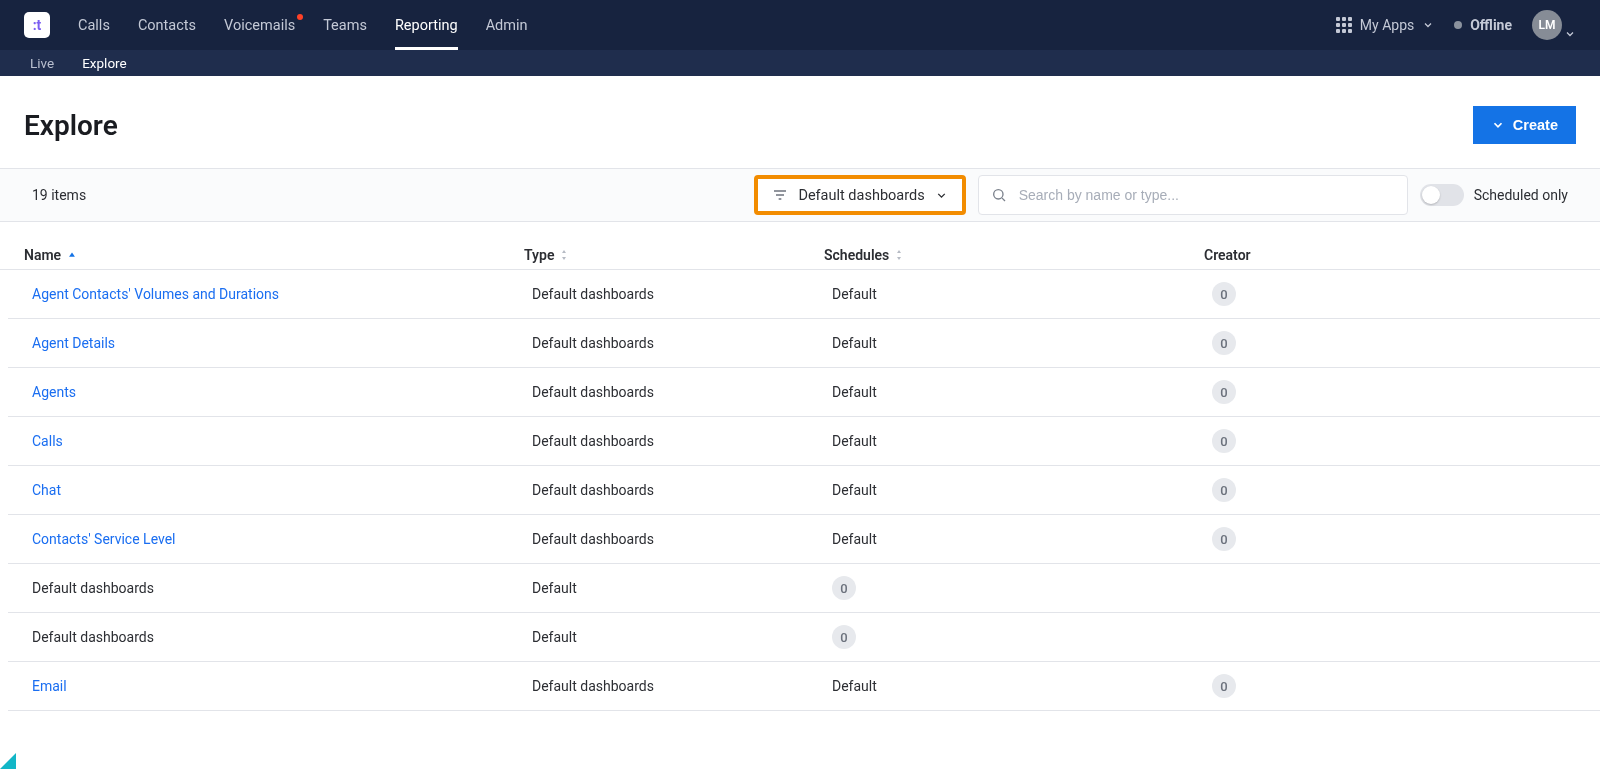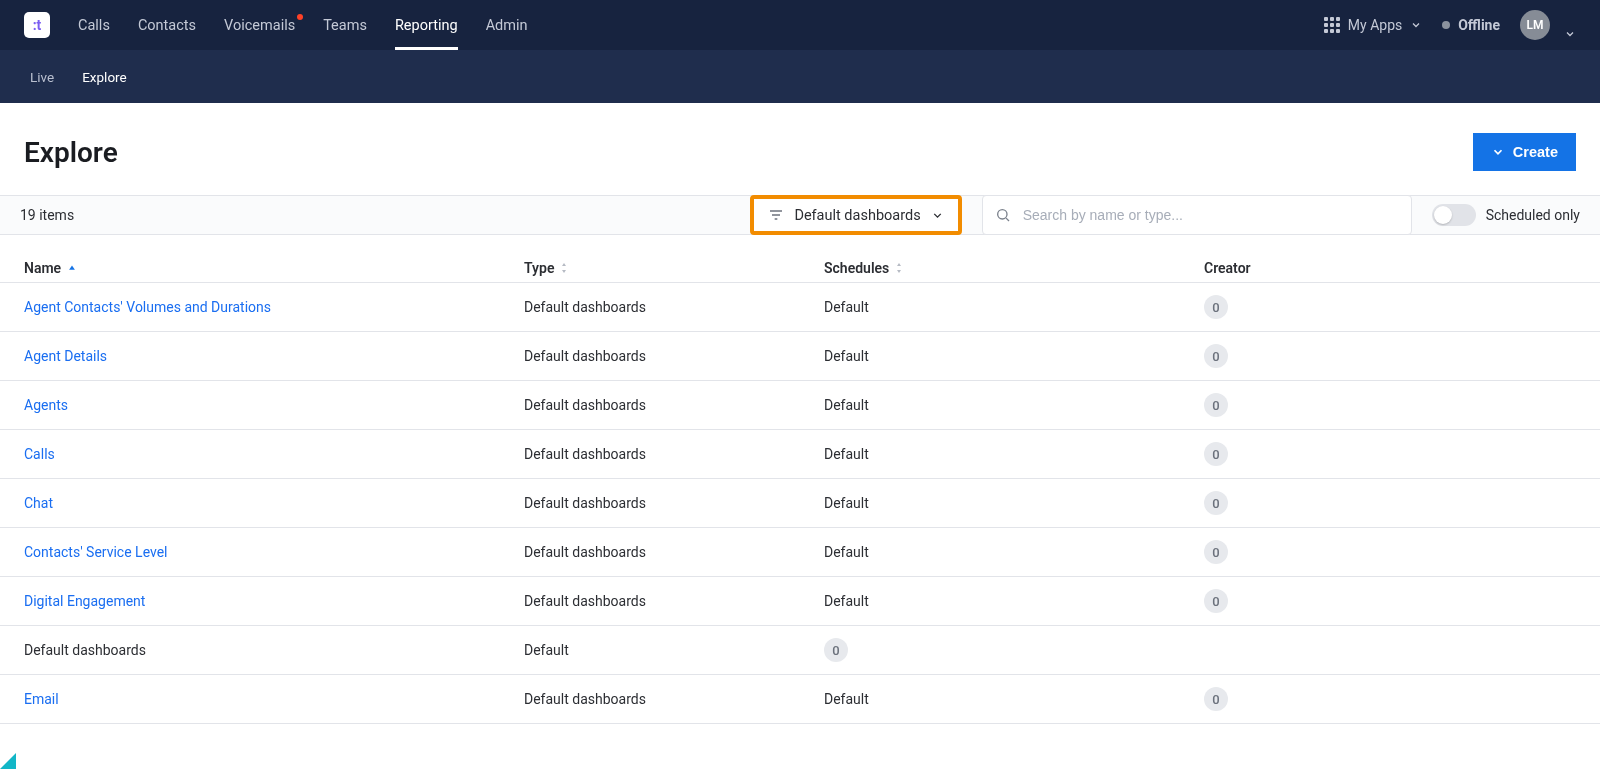--- a/index.html
+++ b/index.html
@@ -56,47 +56,47 @@
   .topright{display:flex;align-items:center;gap:20px;color:#c4c9d6;}
   .myapps{display:flex;align-items:center;gap:8px;cursor:pointer;}
   .grid-icon{display:inline-block;width:16px;height:16px;position:relative;}
   .grid-icon span{position:absolute;width:4px;height:4px;background:#c4c9d6;border-radius:1px;}
   .status{display:flex;align-items:center;gap:8px;font-weight:bold;}
   .status-dot{width:8px;height:8px;border-radius:50%;background:#8b929e;}
   .avatar{
     width:30px;height:30px;border-radius:50%;background:var(--avatar);
     color:#ffffff;font-size:12px;font-weight:600;display:flex;align-items:center;justify-content:center;
   }
-  .avatar-wrap{display:flex;align-items:flex-end;gap:14px;cursor:pointer;}
+  .avatar-wrap{display:flex;align-items:flex-end;gap:2px;cursor:pointer;}
   .chev{display:inline-flex;}
   svg.ico{display:block;}
 
   
   .subnav{
-    background:var(--navy2);height:53px;display:flex;align-items:center;gap:28px;padding:0 30px;
+    background:var(--navy2);height:26px;display:flex;align-items:center;gap:28px;padding:0 30px;
   }
   .subnav-link{color:#b9bfcf;font-size:13.5px;cursor:pointer;}
   .subnav-link.active{color:#ffffff;}
 
   
   .page-header{
     display:flex;align-items:center;justify-content:space-between;
     padding:30px 24px 24px 24px;
   }
   .page-title{font-size:28px;font-weight:600;color:#1a1c21;}
   .create-btn{
     background:var(--primary);color:#ffffff;border:none;border-radius:0;
     height:38px;padding:0 18px;display:flex;align-items:center;gap:8px;
     font-size:14.5px;font-weight:600;cursor:pointer;
   }
 
   
   .filterbar{
     display:flex;align-items:center;background:#fafbfc;border-top:1px solid var(--border);border-bottom:1px solid var(--border);
-    padding:0 20px;height:40px;gap:20px;
+    padding:0 32px;height:54px;gap:12px;
   }
   .items-count{color:var(--text);font-size:14px;}
   .filterbar-spacer{flex:1;}
   .filter-dropdown{
     display:flex;align-items:center;gap:10px;height:40px;padding:0 14px;border-radius:4px;background:#ffffff;
     border:4px solid var(--orange);cursor:pointer;color:var(--text);font-size:14.5px;
   }
   .search{
     display:flex;align-items:center;height:40px;border:1px solid var(--border);border-radius:4px;background:#ffffff;
     padding:0 12px;gap:10px;width:430px;
@@ -122,21 +122,21 @@
     grid-template-columns:500px 300px 380px 1fr;
     align-items:center;
     padding:0 24px;
     border-bottom:1px solid var(--border);
   }
   .thead{height:48px;padding-top:18px;padding-bottom:0;border-bottom:1px solid var(--border);}
   .th{
     display:flex;align-items:center;gap:6px;color:var(--text);font-weight:600;font-size:14px;cursor:pointer;white-space:nowrap;
   }
   .sort-carets{display:inline-flex;flex-direction:column;gap:0;}
-  .trow{height:49px;}
+  .trow{height:49px;margin-left:8px;}
   .name-link{color:var(--link);text-decoration:none;cursor:pointer;}
   .cell{color:var(--text);}
   .badge{
     display:inline-flex;align-items:center;justify-content:center;
     min-width:24px;height:24px;border-radius:12px;background:var(--badge);
     color:#6b717c;font-size:13px;font-weight:500;padding:0 8px;
   }
 
   .corner-accent{
     position:fixed;bottom:0;left:0;width:0;height:0;
@@ -315,21 +315,20 @@
         <div class="cell">Default</div>
         <div><span class="badge">0</span></div>
       </div>
       <div class="trow">
         <div><a class="name-link">Contacts' Service Level</a></div>
         <div class="cell">Default dashboards</div>
         <div class="cell">Default</div>
         <div><span class="badge">0</span></div>
       </div>
       <div class="trow">
-        <div><a class="name-link">Digital Engagement</a></div>
         <div class="cell">Default dashboards</div>
         <div class="cell">Default</div>
         <div><span class="badge">0</span></div>
       </div>
       <div class="trow">
         <div class="cell">Default dashboards</div>
         <div class="cell">Default</div>
         <div><span class="badge">0</span></div>
       </div>
       <div class="trow">

